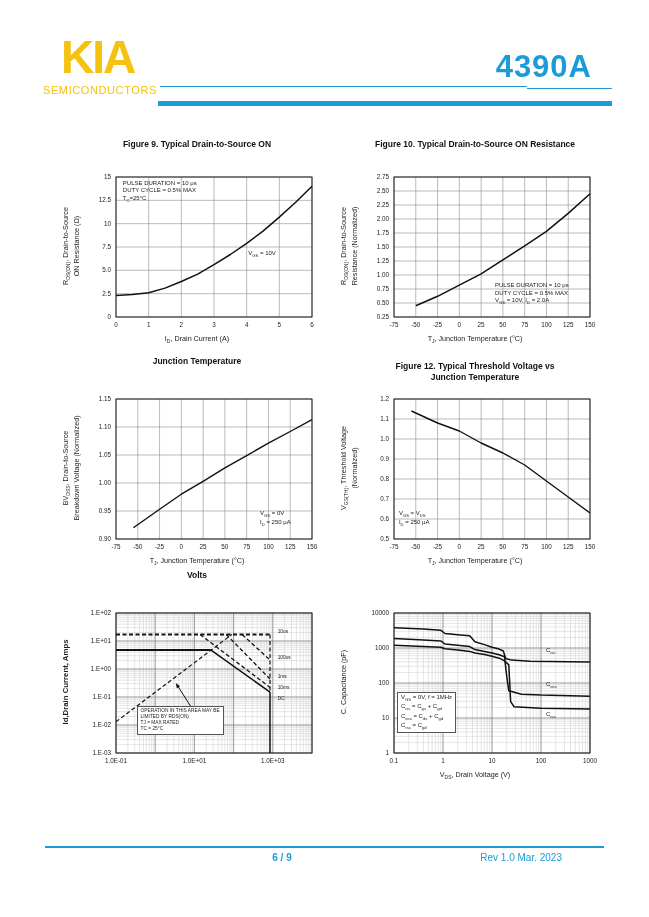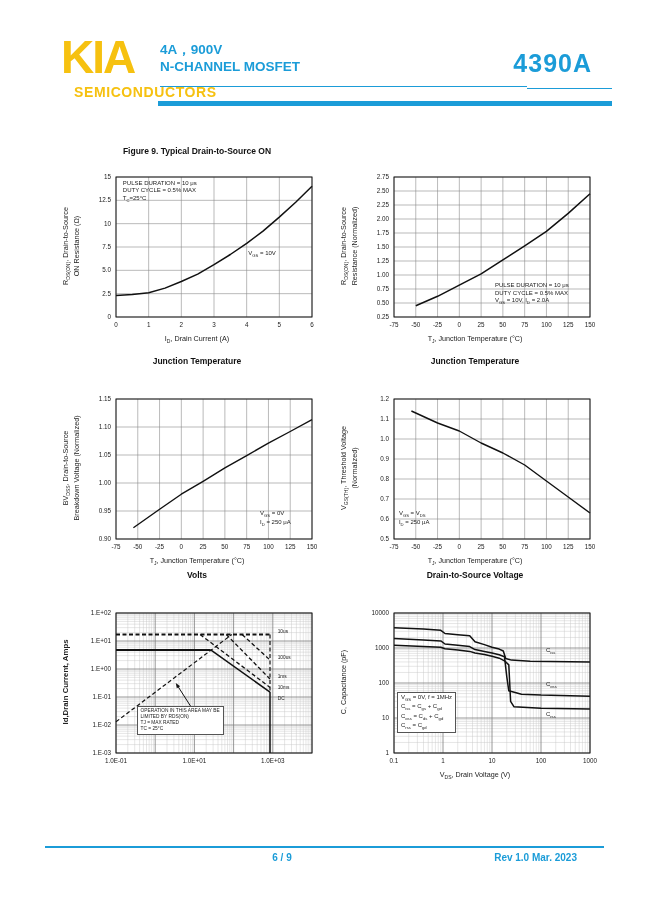--- a/index.html
+++ b/index.html
@@ -2,65 +2,61 @@
 <html style="--accent: #1B9CD8; --logo: #F6C110;"><head>
 <meta charset="utf-8">
 <style>
   :root{ --accent:#1B9CD8; --logo:#F6C110; --ink:#1a1a1a; }
   html,body{margin:0;padding:0;background:#ffffff;}
   .page{position:relative;width:649px;height:917px;background:#fff;overflow:hidden;
         font-family:"Liberation Sans", sans-serif;color:var(--ink);border-radius:29px;}
   
   .kia-logo{position:absolute;left:61px;top:33px;font-size:46px;font-weight:800;
             letter-spacing:-2px;color:var(--logo);line-height:48px;}
-  .kia-sub{position:absolute;left:74px;top:84px;font-size:14px;font-weight:bold;
+  .kia-sub{position:absolute;left:43px;top:84px;font-size:11px;font-weight:normal;
            letter-spacing:.6px;color:var(--logo);}
   .subtitle{position:absolute;left:160px;top:41px;color:var(--accent);
             font-weight:bold;font-size:13.5px;line-height:17px;}
-  .partnum{position:absolute;right:57px;top:49px;font-size:25px;font-weight:600;
+  .partnum{position:absolute;right:57px;top:49px;font-size:31px;font-weight:600;
            letter-spacing:1px;color:var(--accent);}
   .rule-thin{position:absolute;height:1.4px;background:var(--accent);}
   .rule-thin.r1{left:160px;top:86px;width:367px;}
   .rule-thin.r2{left:527px;top:88px;width:85px;}
   .rule-thick{position:absolute;left:158px;top:101px;width:454px;height:5px;background:var(--accent);}
   
   #figures{position:absolute;left:0;top:0;width:649px;height:820px;}
   .fig{position:absolute;width:278px;height:218px;}
   .ft{width:100%;text-align:center;font-size:8.5px;font-weight:bold;color:#111;line-height:11px;}
-  .ft.ft1{margin-top:12px;}
+  .ft.ft1{margin-top:5px;}
   svg.plot{position:absolute;}
   .ytick{position:absolute;font-size:6.3px;color:#222;text-align:right;width:39px;}
   .xtick{position:absolute;font-size:6.3px;color:#222;text-align:center;width:30px;}
   .xlab{position:absolute;width:278px;text-align:center;font-size:7.2px;color:#222;}
   .xlab.b{font-weight:bold;font-size:7.8px;}
   .ylab{position:absolute;transform:rotate(-90deg);transform-origin:left top;
         text-align:center;font-size:7.2px;line-height:8.5px;color:#222;}
   .ylab.b{font-weight:bold;font-size:7.8px;}
   .ann{position:absolute;font-size:6px;line-height:7.2px;color:#222;white-space:nowrap;}
   .ann.boxed{border:0.5px solid #555;background:#fff;padding:1px 3px;}
   .ann.small{font-size:4.8px;line-height:6.2px;}
   .clab{position:absolute;font-size:6px;color:#222;white-space:nowrap;}
   .clab.tiny{font-size:4.8px;}
   sub{font-size:70%;}
   
   .f-rule{position:absolute;left:45px;top:846px;width:559px;height:2px;background:var(--accent);}
   .f-page{position:absolute;left:252px;top:852px;width:60px;text-align:center;
           font-size:10px;font-weight:bold;color:var(--accent);}
-  .f-rev{position:absolute;right:72px;top:852px;font-size:10px;font-weight:bold;color:var(--accent);}
+  .f-rev{position:absolute;right:87px;top:852px;font-size:10px;font-weight:normal;color:var(--accent);}
 </style>
 </head>
 <body>
 
 <div class="page">
   <div class="kia-logo">KIA</div>
   <div class="kia-sub">SEMICONDUCTORS</div>
-  <div class="subtitle">
-    <div>4A，900V</div>
-    <div>N-CHANNEL MOSFET</div>
-  </div>
   <div class="partnum">4390A</div>
   <div class="rule-thin r1"></div>
   <div class="rule-thin r2"></div>
   <div class="rule-thick"></div>
 
   <div id="figures">
       <div class="fig" style="left: 58px; top: 134px;">
         <div class="ft ft1">Figure 9.   Typical Drain-to-Source ON</div>
         <svg width="198" height="142" class="plot" style="left: 57px; top: 42px;">
           <line x1="1" x2="1" y1="1" y2="141" stroke="#8b8b8b" stroke-width="0.6"></line>
@@ -93,20 +89,21 @@
         <div class="xtick" style="left: 141px; top: 187px;">3</div>
         <div class="xtick" style="left: 173.667px; top: 187px;">4</div>
         <div class="xtick" style="left: 206.333px; top: 187px;">5</div>
         <div class="xtick" style="left: 239px; top: 187px;">6</div>
         <div class="xlab" style="left: 0px; top: 200px;">I<sub>D</sub>, Drain Current (A)</div>
         <div class="ylab" style="width: 140px; left: 4px; top: 182px;">R<sub>DS(ON)</sub>, Drain-to-Source<br>ON Resistance (Ω)</div>
         <div class="ann" style="left: 64.84px; top: 46.2px;">PULSE DURATION = 10 μs<br>DUTY CYCLE = 0.5% MAX<br>T<sub>C</sub>=25°C</div>
         <div class="clab" style="left: 190.28px; top: 116.2px;">V<sub>GS</sub> = 10V</div>
       </div>
       <div class="fig" style="left: 336px; top: 134px;">
+        <div class="ft ft1">Figure 10.  Typical Drain-to-Source ON Resistance</div>
         <svg width="198" height="142" class="plot" style="left: 57px; top: 42px;">
           <line x1="1" x2="1" y1="1" y2="141" stroke="#8b8b8b" stroke-width="0.6"></line>
           <line x1="22.777777777777775" x2="22.777777777777775" y1="1" y2="141" stroke="#8b8b8b" stroke-width="0.6"></line>
           <line x1="44.55555555555555" x2="44.55555555555555" y1="1" y2="141" stroke="#8b8b8b" stroke-width="0.6"></line>
           <line x1="66.33333333333333" x2="66.33333333333333" y1="1" y2="141" stroke="#8b8b8b" stroke-width="0.6"></line>
           <line x1="88.1111111111111" x2="88.1111111111111" y1="1" y2="141" stroke="#8b8b8b" stroke-width="0.6"></line>
           <line x1="109.8888888888889" x2="109.8888888888889" y1="1" y2="141" stroke="#8b8b8b" stroke-width="0.6"></line>
           <line x1="131.66666666666666" x2="131.66666666666666" y1="1" y2="141" stroke="#8b8b8b" stroke-width="0.6"></line>
           <line x1="153.44444444444446" x2="153.44444444444446" y1="1" y2="141" stroke="#8b8b8b" stroke-width="0.6"></line>
           <line x1="175.2222222222222" x2="175.2222222222222" y1="1" y2="141" stroke="#8b8b8b" stroke-width="0.6"></line>
@@ -186,20 +183,21 @@
         <div class="xtick" style="left: 151.889px; top: 187px;">50</div>
         <div class="xtick" style="left: 173.667px; top: 187px;">75</div>
         <div class="xtick" style="left: 195.444px; top: 187px;">100</div>
         <div class="xtick" style="left: 217.222px; top: 187px;">125</div>
         <div class="xtick" style="left: 239px; top: 187px;">150</div>
         <div class="xlab" style="left: 0px; top: 200px;">T<sub>J</sub>, Junction Temperature (°C)</div>
         <div class="ylab" style="width: 140px; left: 4px; top: 182px;">BV<sub>DSS</sub>, Drain-to-Source<br>Breakdown Voltage (Normalized)</div>
         <div class="ann" style="left: 202.04px; top: 154px;">V<sub>GS</sub> = 0V<br>I<sub>D</sub> = 250 μA</div>
       </div>
       <div class="fig" style="left: 336px; top: 356px;">
+        <div class="ft ft1">Figure 12.   Typical Threshold Voltage vs</div>
         <div class="ft">Junction Temperature</div>
         <svg width="198" height="142" class="plot" style="left: 57px; top: 42px;">
           <line x1="1" x2="1" y1="1" y2="141" stroke="#8b8b8b" stroke-width="0.6"></line>
           <line x1="22.777777777777775" x2="22.777777777777775" y1="1" y2="141" stroke="#8b8b8b" stroke-width="0.6"></line>
           <line x1="44.55555555555555" x2="44.55555555555555" y1="1" y2="141" stroke="#8b8b8b" stroke-width="0.6"></line>
           <line x1="66.33333333333333" x2="66.33333333333333" y1="1" y2="141" stroke="#8b8b8b" stroke-width="0.6"></line>
           <line x1="88.1111111111111" x2="88.1111111111111" y1="1" y2="141" stroke="#8b8b8b" stroke-width="0.6"></line>
           <line x1="109.8888888888889" x2="109.8888888888889" y1="1" y2="141" stroke="#8b8b8b" stroke-width="0.6"></line>
           <line x1="131.66666666666666" x2="131.66666666666666" y1="1" y2="141" stroke="#8b8b8b" stroke-width="0.6"></line>
           <line x1="153.44444444444446" x2="153.44444444444446" y1="1" y2="141" stroke="#8b8b8b" stroke-width="0.6"></line>
@@ -357,21 +355,20 @@
         <div class="xtick" style="left: 199.8px; top: 187px;">1.0E+03</div>
         <div class="ylab b" style="width: 140px; left: 4px; top: 182px;">Id,Drain Current, Amps</div>
         <div class="ann boxed small" style="left: 78.56px; top: 135.8px;">OPERATION IN THIS AREA MAY BE<br>LIMITED BY RDS(ON)<br>TJ = MAX RATED<br>TC = 25°C</div>
         <div class="clab tiny" style="left: 219.68px; top: 58.8px;">10us</div>
         <div class="clab tiny" style="left: 219.68px; top: 85.4px;">100us</div>
         <div class="clab tiny" style="left: 219.68px; top: 103.6px;">1ms</div>
         <div class="clab tiny" style="left: 219.68px; top: 114.8px;">10ms</div>
         <div class="clab tiny" style="left: 219.68px; top: 126px;">DC</div>
       </div>
       <div class="fig" style="left: 336px; top: 570px;">
-        <div class="ft">Drain-to-Source Voltage</div>
         <svg width="198" height="142" class="plot" style="left: 57px; top: 42px;">
           <line x1="15.750469787535081" x2="15.750469787535081" y1="1" y2="141" stroke="#c6c6c6" stroke-width="0.45"></line>
           <line x1="24.37894148126346" x2="24.37894148126346" y1="1" y2="141" stroke="#c6c6c6" stroke-width="0.45"></line>
           <line x1="30.500939575070156" x2="30.500939575070156" y1="1" y2="141" stroke="#c6c6c6" stroke-width="0.45"></line>
           <line x1="35.24953021246492" x2="35.24953021246492" y1="1" y2="141" stroke="#c6c6c6" stroke-width="0.45"></line>
           <line x1="39.12941126879854" x2="39.12941126879854" y1="1" y2="141" stroke="#c6c6c6" stroke-width="0.45"></line>
           <line x1="42.40980396069859" x2="42.40980396069859" y1="1" y2="141" stroke="#c6c6c6" stroke-width="0.45"></line>
           <line x1="45.25140936260524" x2="45.25140936260524" y1="1" y2="141" stroke="#c6c6c6" stroke-width="0.45"></line>
           <line x1="47.75788296252692" x2="47.75788296252692" y1="1" y2="141" stroke="#c6c6c6" stroke-width="0.45"></line>
           <line x1="64.75046978753508" x2="64.75046978753508" y1="1" y2="141" stroke="#c6c6c6" stroke-width="0.45"></line>

